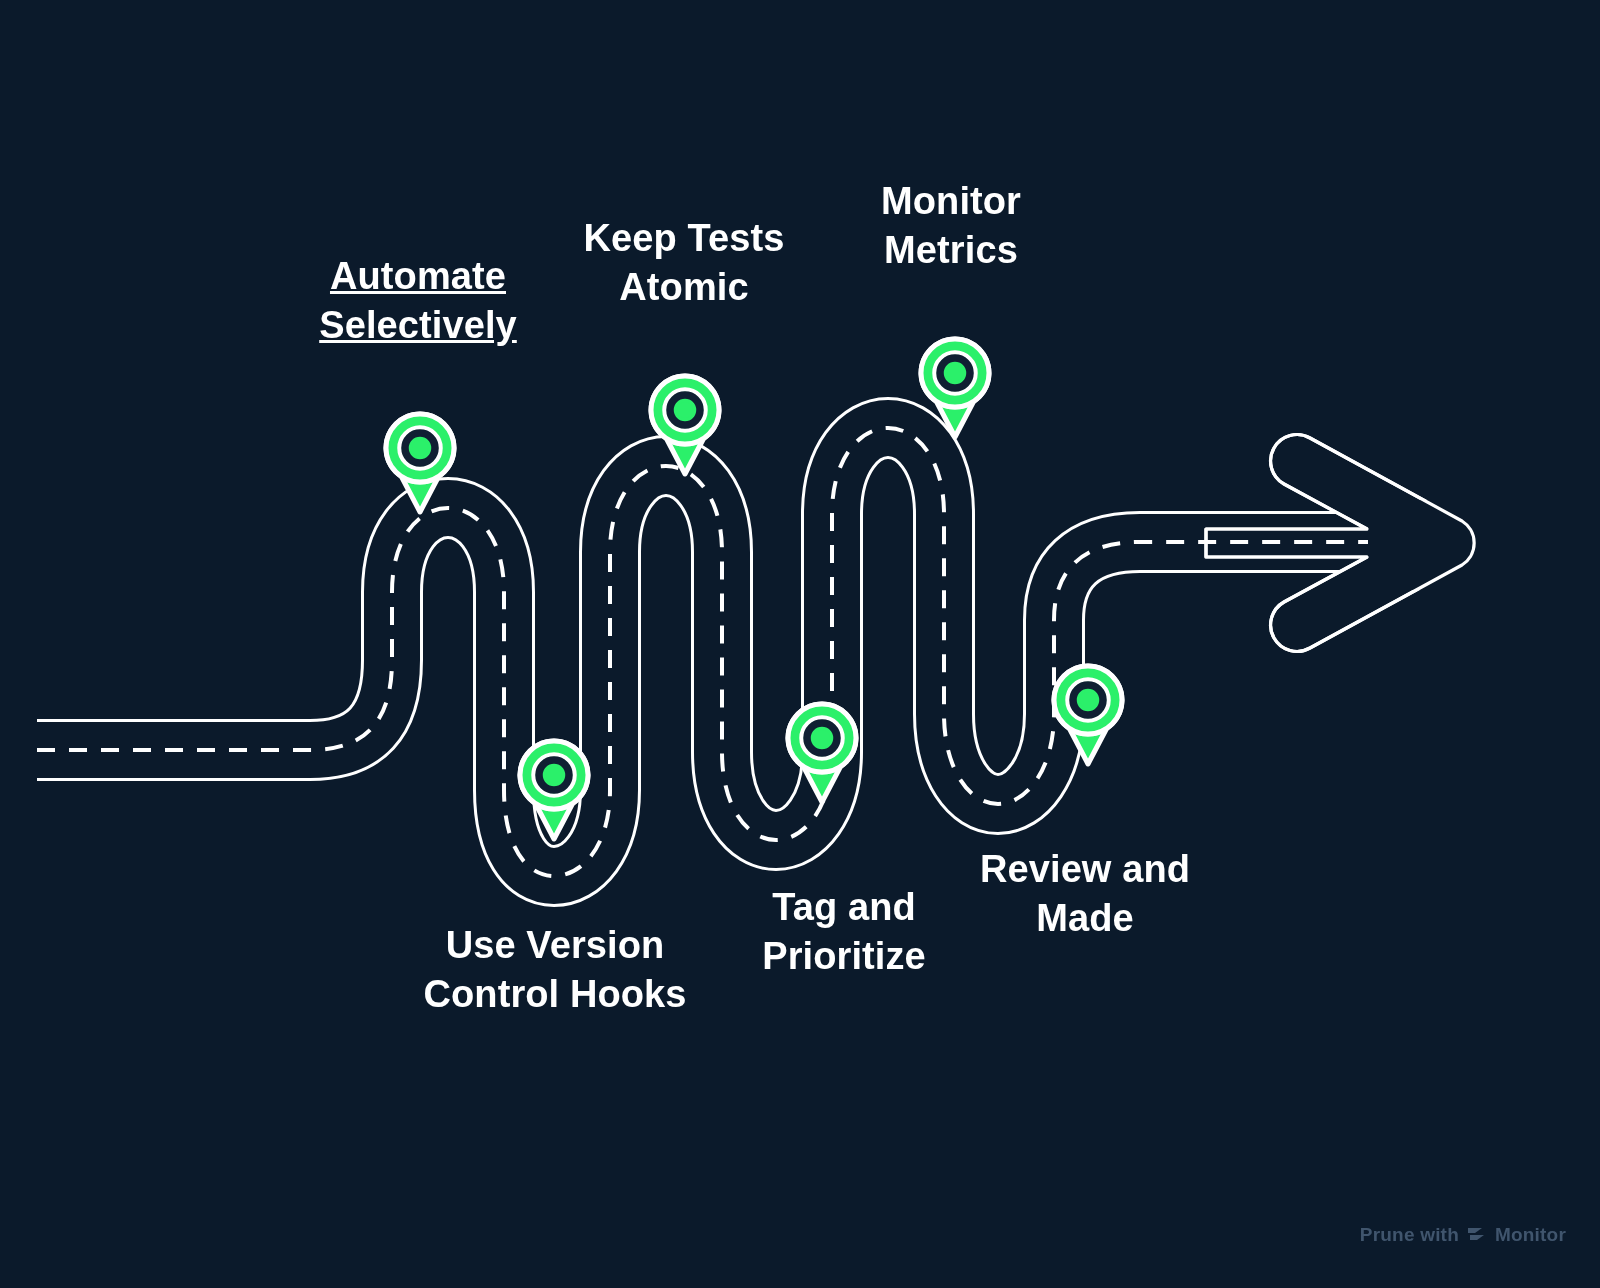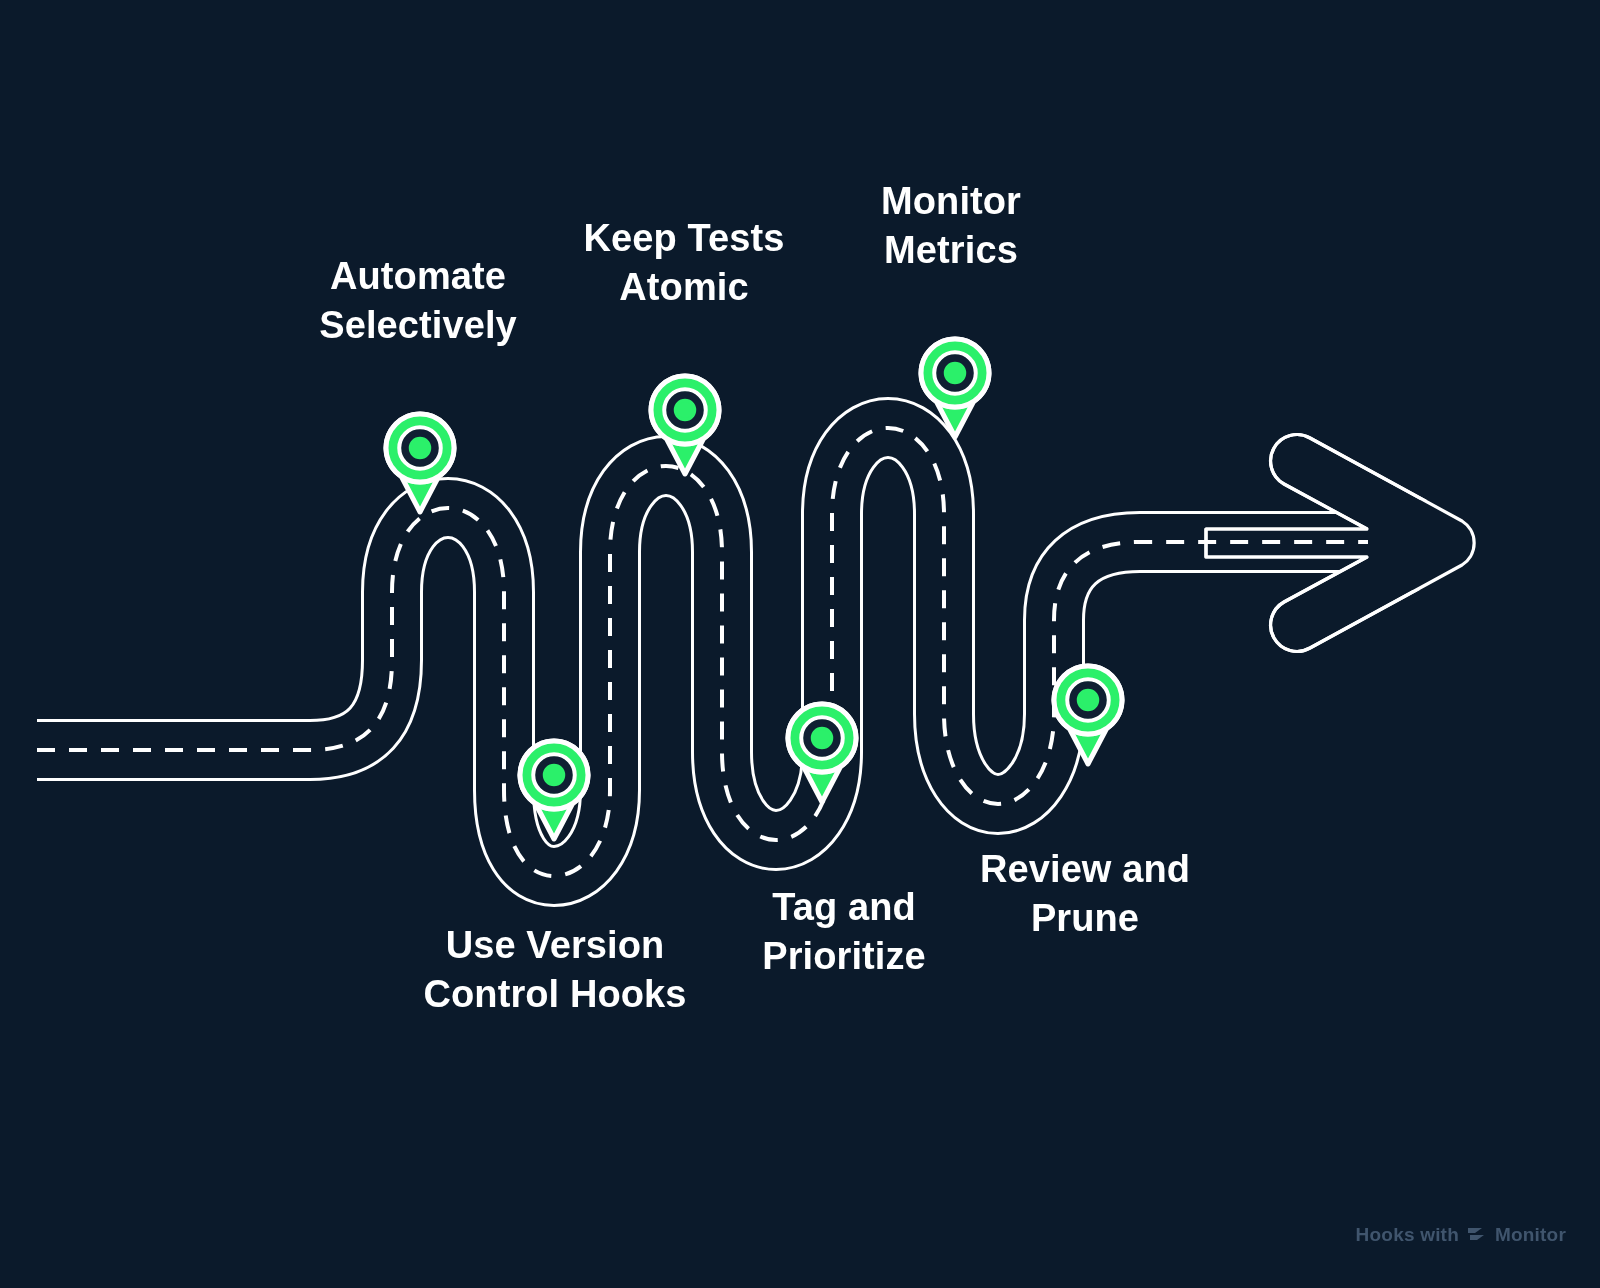--- a/index.html
+++ b/index.html
@@ -168,36 +168,36 @@
           <path d="M 0 -34 A 34 34 0 1 1 -0.01 -34 Z M -22 22 L 0 64 L 22 22 Z" fill="#2bf06a" stroke="#ffffff" stroke-width="5" stroke-linejoin="round"></path>
           <circle r="34" fill="#2bf06a" stroke="#ffffff" stroke-width="5"></circle>
           <circle r="20.5" fill="none" stroke="#ffffff" stroke-width="4.5"></circle>
           <circle r="15" fill="none" stroke="#101f33" stroke-width="7.5"></circle>
           <circle r="8" fill="#2bf06a"></circle>
         </g>
       </g>
   </svg>
 
   <div id="label-layer">
-      <div class="step-label" style="left: 418px; top: 252px; color: rgb(255, 255, 255);">Automate
+      <div class="step-label" style="left: 418px; top: 252px; color: rgb(255, 255, 255); text-decoration: underline;">Automate
 Selectively</div>
       <div class="step-label" style="left: 555px; top: 921px; color: rgb(255, 255, 255);">Use Version
 Control Hooks</div>
       <div class="step-label" style="left: 684px; top: 214px; color: rgb(255, 255, 255);">Keep Tests
 Atomic</div>
       <div class="step-label" style="left: 822px; top: 883px; color: rgb(255, 255, 255); margin-left: 22px;">Tag and
 Prioritize</div>
       <div class="step-label" style="left: 951px; top: 177px; color: rgb(255, 255, 255);">Monitor
 Metrics</div>
       <div class="step-label" style="left: 1085px; top: 845px; color: rgb(255, 255, 255);">Review and
-Prune</div>
+Made</div>
     </div>
 
   <div id="watermark">
-    <span>Hooks with</span>
+    <span>Prune with</span>
     <svg class="wm-logo" width="22" height="18" viewBox="0 0 22 18">
       <path d="M2 2 L16 2 L9 7 L2 7 Z" fill="#40556d"></path>
       <path d="M4 9 L18 9 L11 14 L4 14 Z" fill="#40556d"></path>
     </svg>
     <span>Monitor</span>
   </div>
 
 </div>
 
 </body></html>

